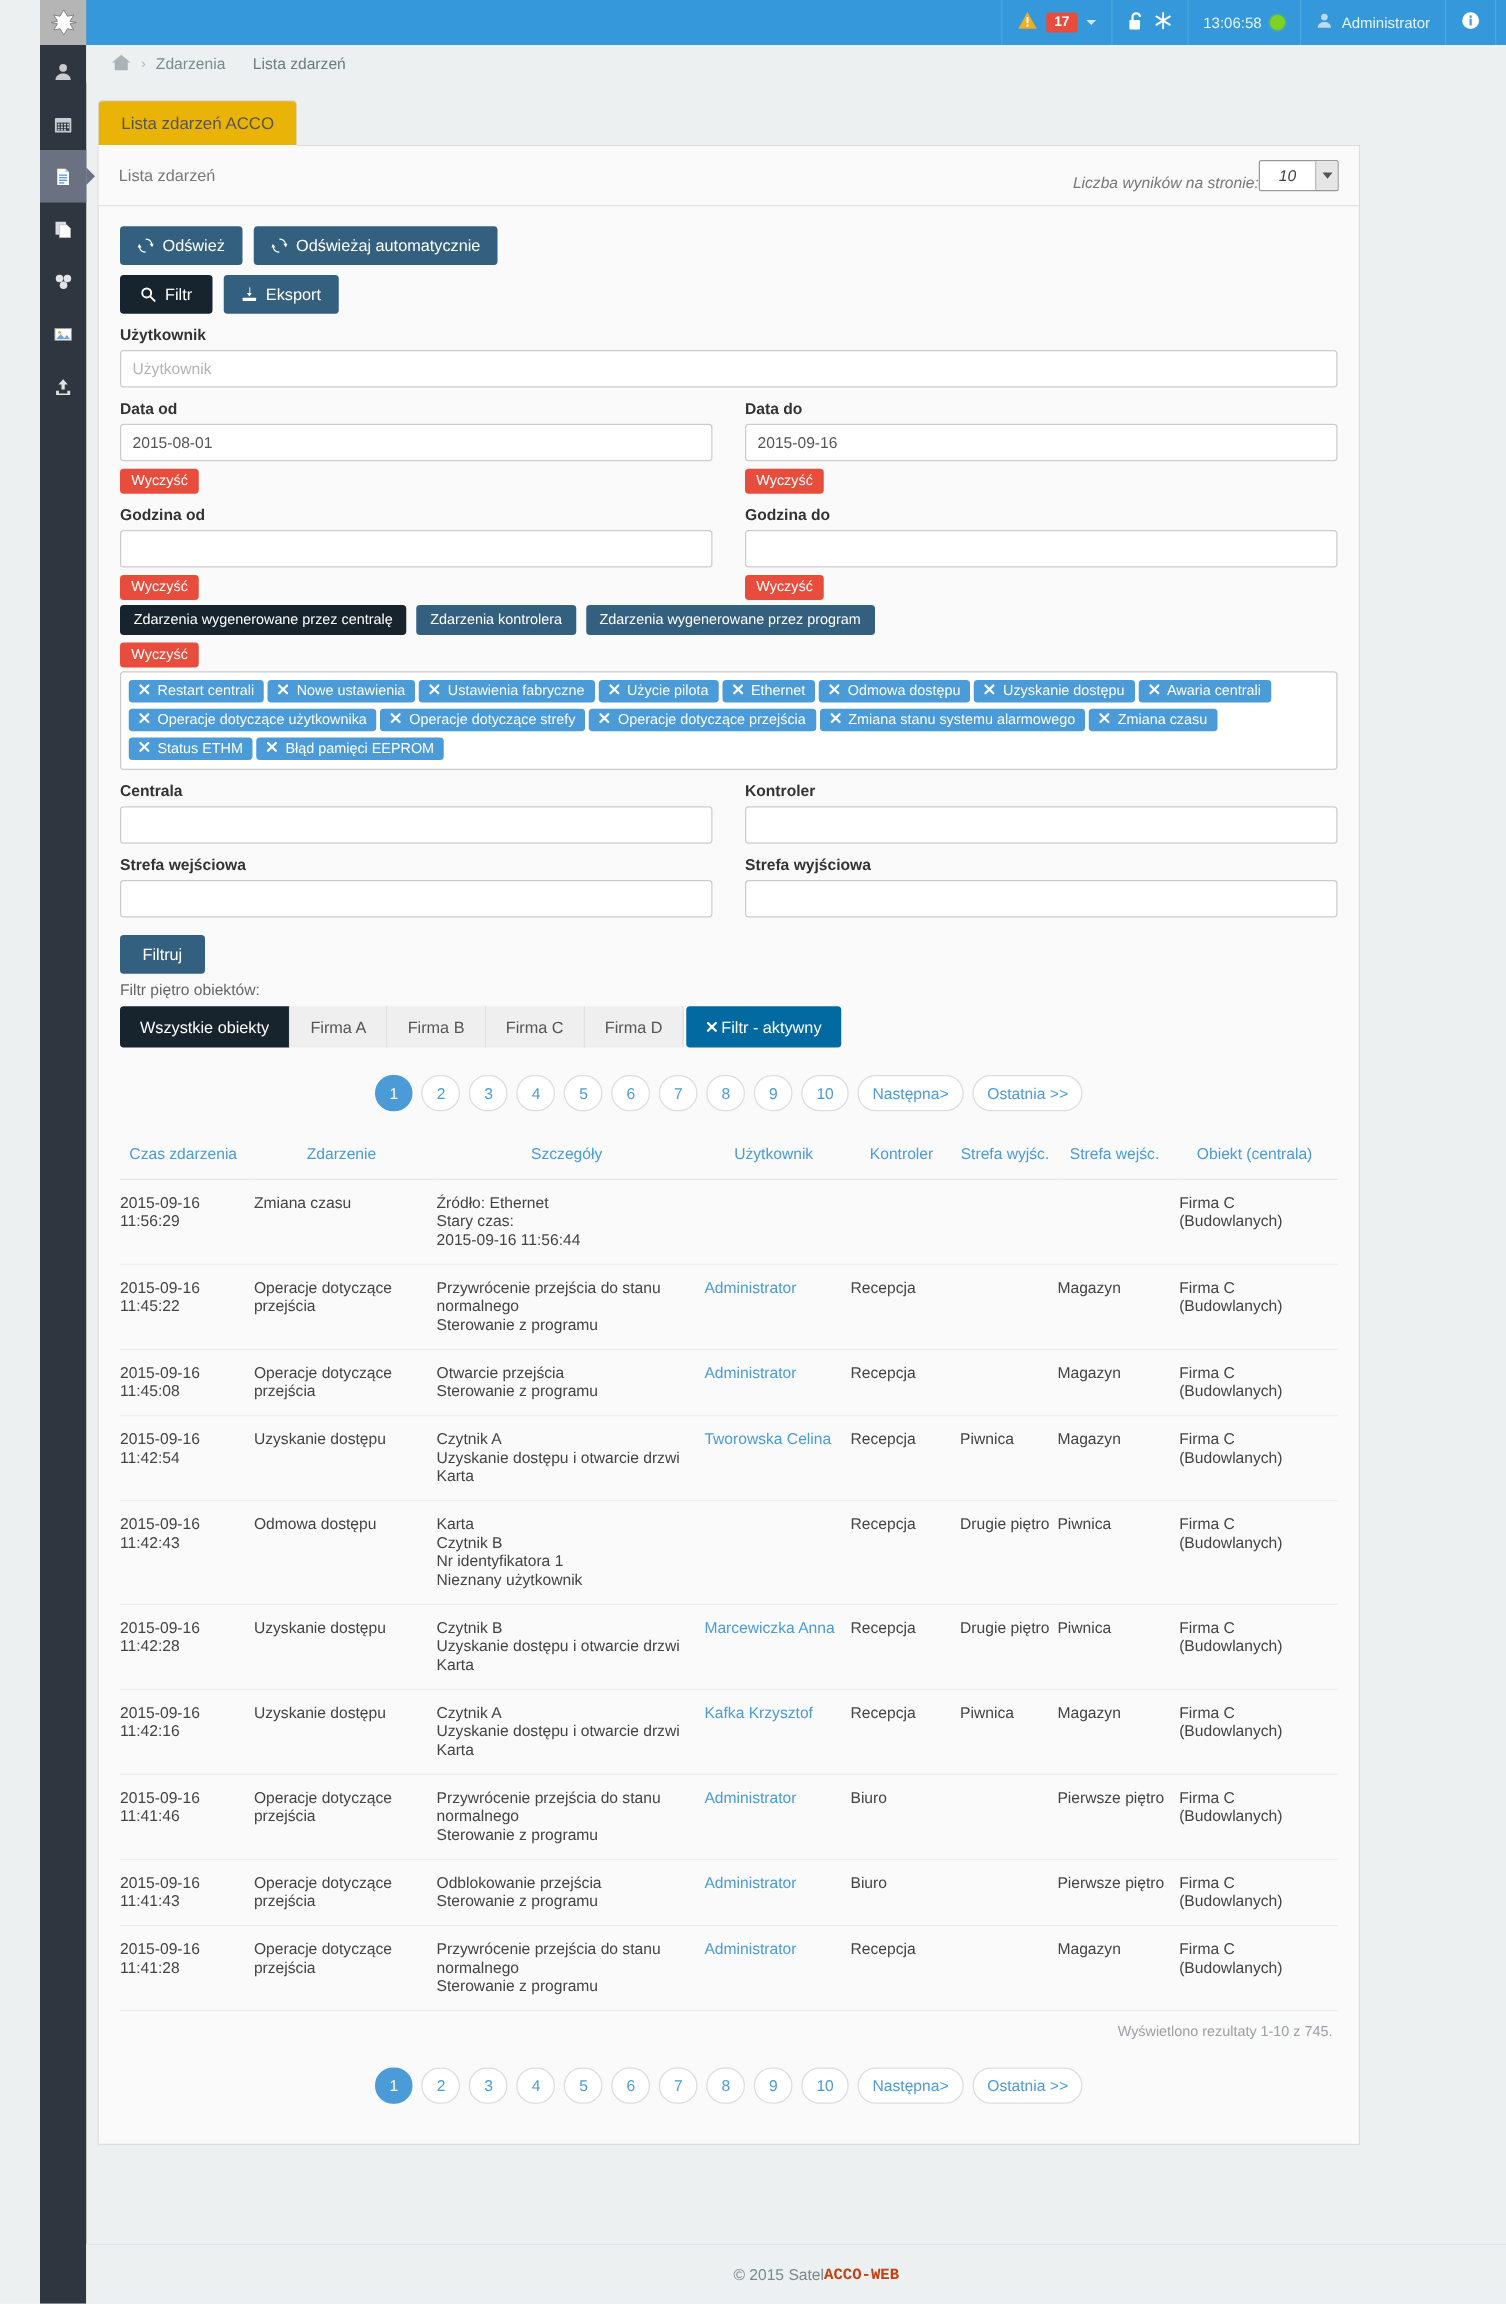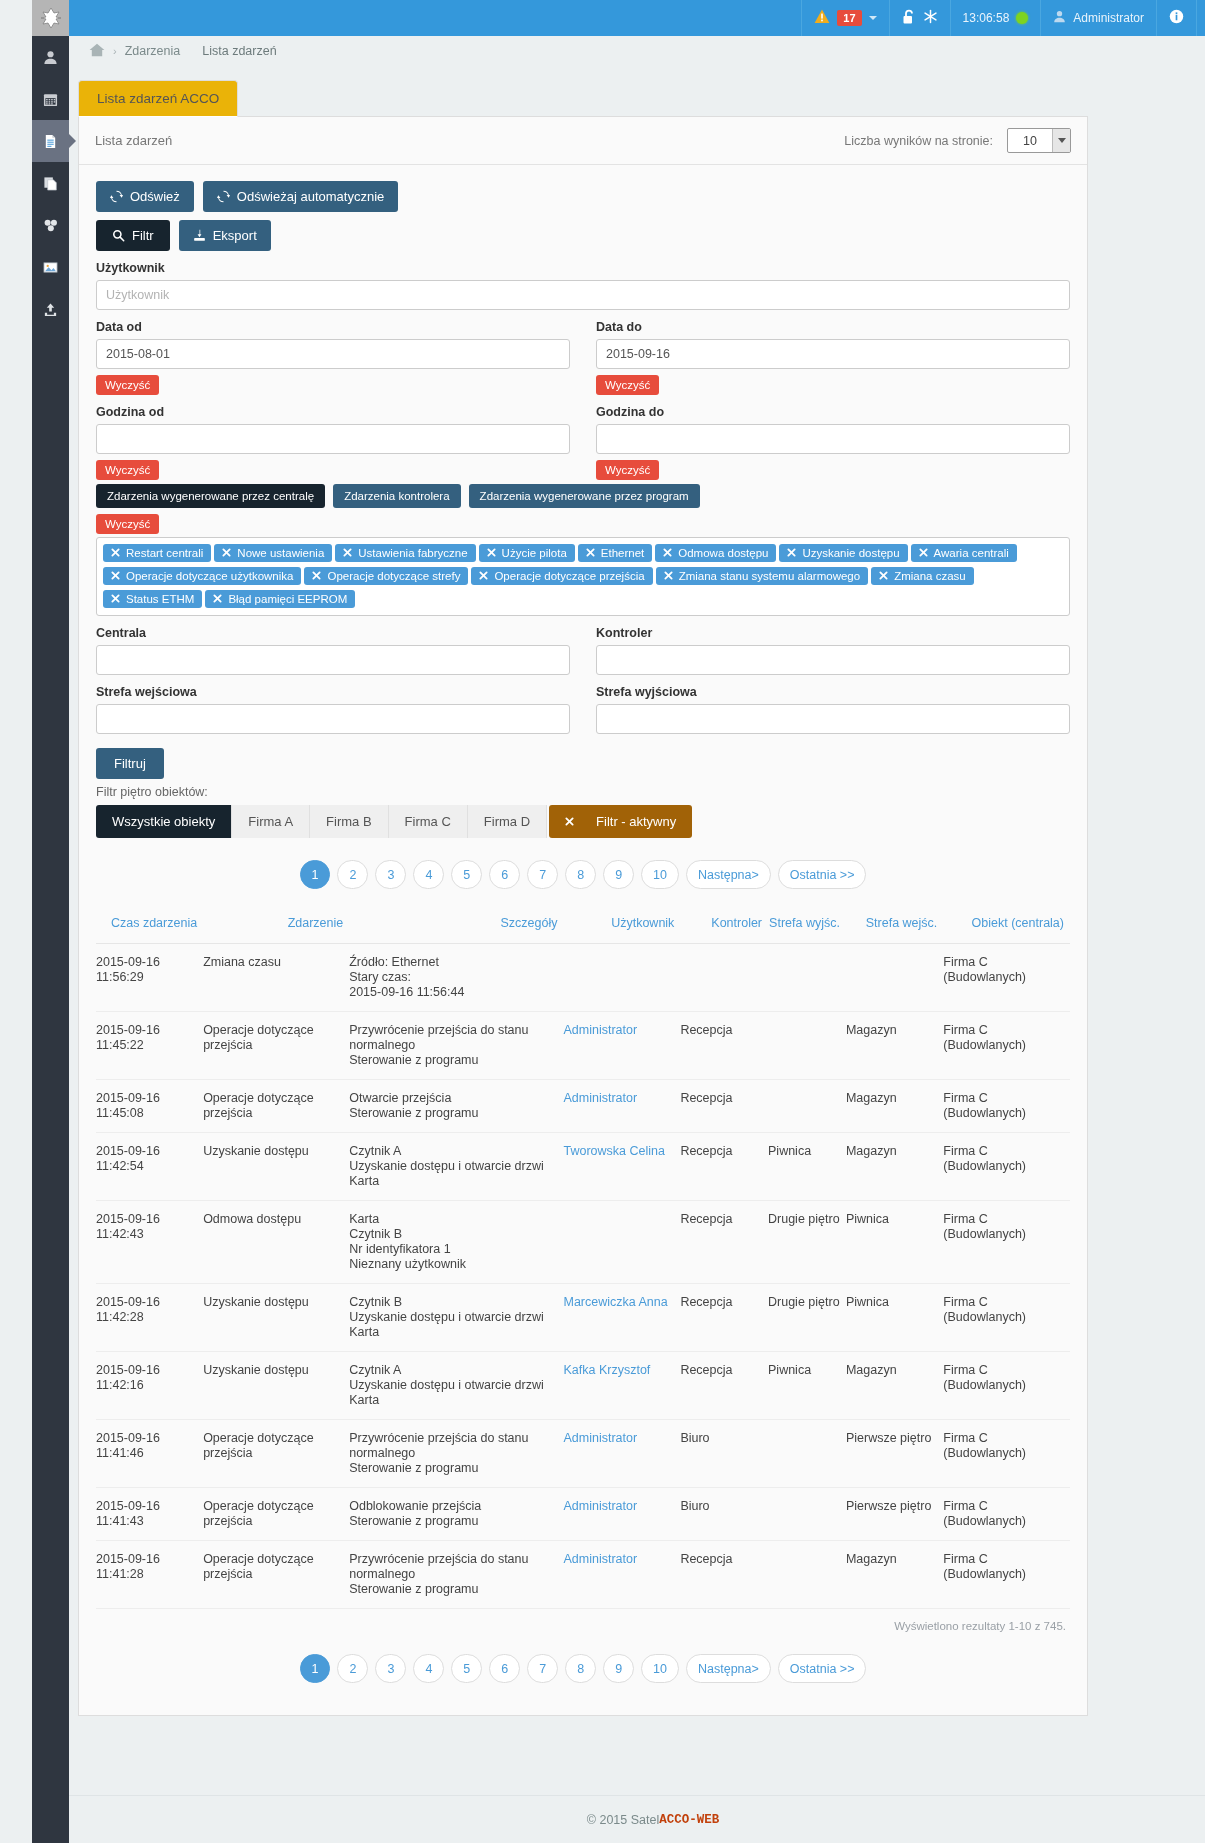--- a/index.html
+++ b/index.html
@@ -82,21 +82,21 @@
   }
   .panel {
     background:#fafafa; border:1px solid #ddd; border-top:1px solid #ddd;
     min-height:1380px;
   }
   .panel-head {
     padding:11px 16px; font-size:13px; color:#777;
     border-bottom:1px solid #e3e3e3; background:#fafafa;
     display:flex; align-items:center; justify-content:space-between;
   }
-  .perpage { display:flex; align-items:center; gap:14px; }
+  .perpage { display:flex; align-items:flex-end; gap:0;font-style:italic; }
   .perpage-label { color:#777; font-size:12.5px; }
   .select-box {
     display:flex; align-items:center; border:1px solid #999; background:#fff;
     height:25px; border-radius:2px; overflow:hidden;
   }
   .select-val { width:44px; text-align:center; font-size:12.5px; color:#444; }
   .select-arrow {
     width:18px; height:23px; background:#e6e6e6; border-left:1px solid #bbb;
     display:flex; align-items:center; justify-content:center;
   }
@@ -151,37 +151,37 @@
 
   .filtruj-wrap { margin:14px 0 4px; }
   .objfilter-label { font-size:12.5px; color:#666; margin:6px 0 2px; }
   .objtabs { display:flex; align-items:center; margin-top:6px; }
   .objtab {
     padding:9px 16px; font-size:13px; color:#555; background:#efefef;
     border-right:1px solid #e0e0e0;
   }
   .objtab.active { background:#17242e; color:#fff; border-radius:3px 0 0 3px;}
   .objtab.filtr {
-    background:#a16207; color:#fff; border-radius:3px; border-right:none;
-    display:flex; align-items:center; gap:22px; margin-left:2px;
+    background:#0369a1; color:#fff; border-radius:3px; border-right:none;
+    display:flex; align-items:center; gap:3px; margin-left:2px;
   }
 
   
   .pager { display:flex; justify-content:center; gap:7px; margin:22px 0 14px; }
   .pg {
     min-width:29px; height:29px; border:1px solid #ddd; border-radius:15px;
     background:#fff; color:#4a9bd8; font-size:12.5px;
     display:flex; align-items:center; justify-content:center; padding:0 11px;
   }
   .pg.active { background:#4a9bd8; border-color:#4a9bd8; color:#fff; }
 
   
   table.evt { width:100%; border-collapse:collapse; font-size:12.5px; }
   table.evt th {
-    text-align:right; color:#4a9bd8; font-weight:normal; font-size:12.5px;
+    text-align:center; color:#4a9bd8; font-weight:normal; font-size:12.5px;
     padding:13px 6px 13px 0; border-bottom:1px solid #e6e6e6; vertical-align:middle;
   }
   table.evt td {
     padding:11px 6px 11px 0; border-bottom:1px solid #ededed;
     vertical-align:top; color:#444; line-height:15px;
   }
   table.evt tr:last-child td { border-bottom:1px solid #ededed; }
   .cell-link { color:#4a9bd8; }
   .result-note { text-align:right; color:#9aa0a6; font-size:11.5px; padding:11px 4px 0 0; }
 

